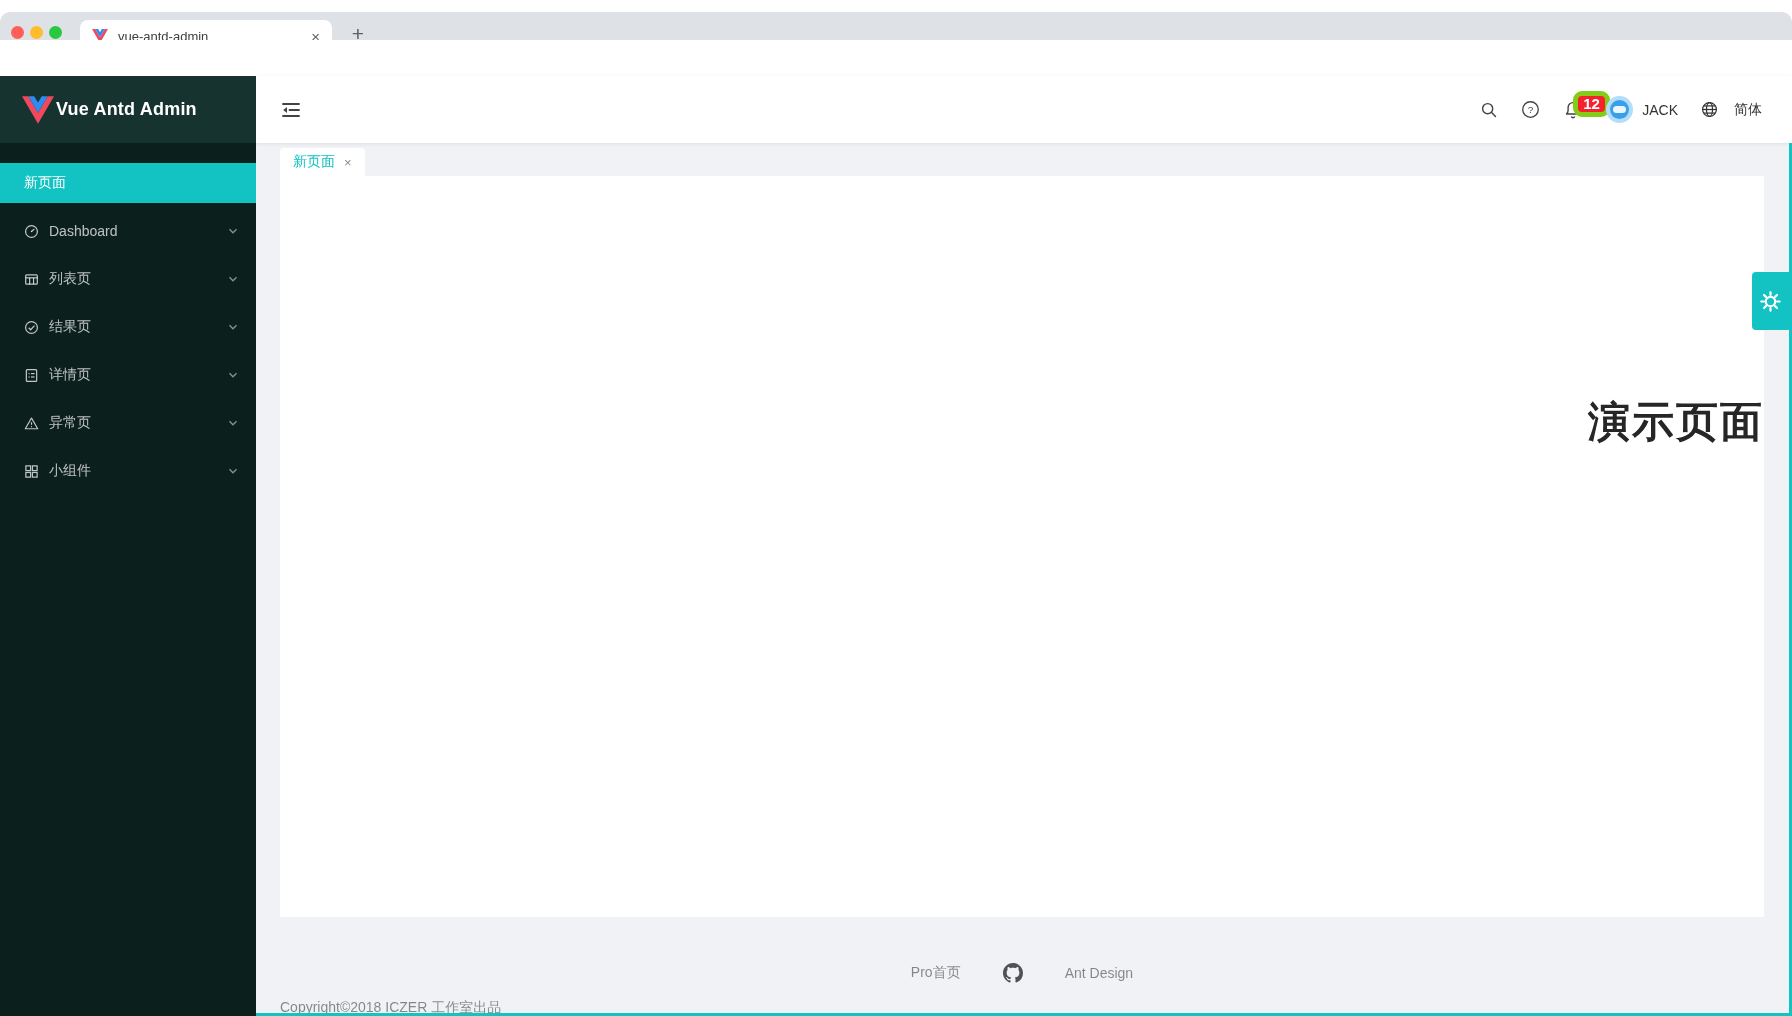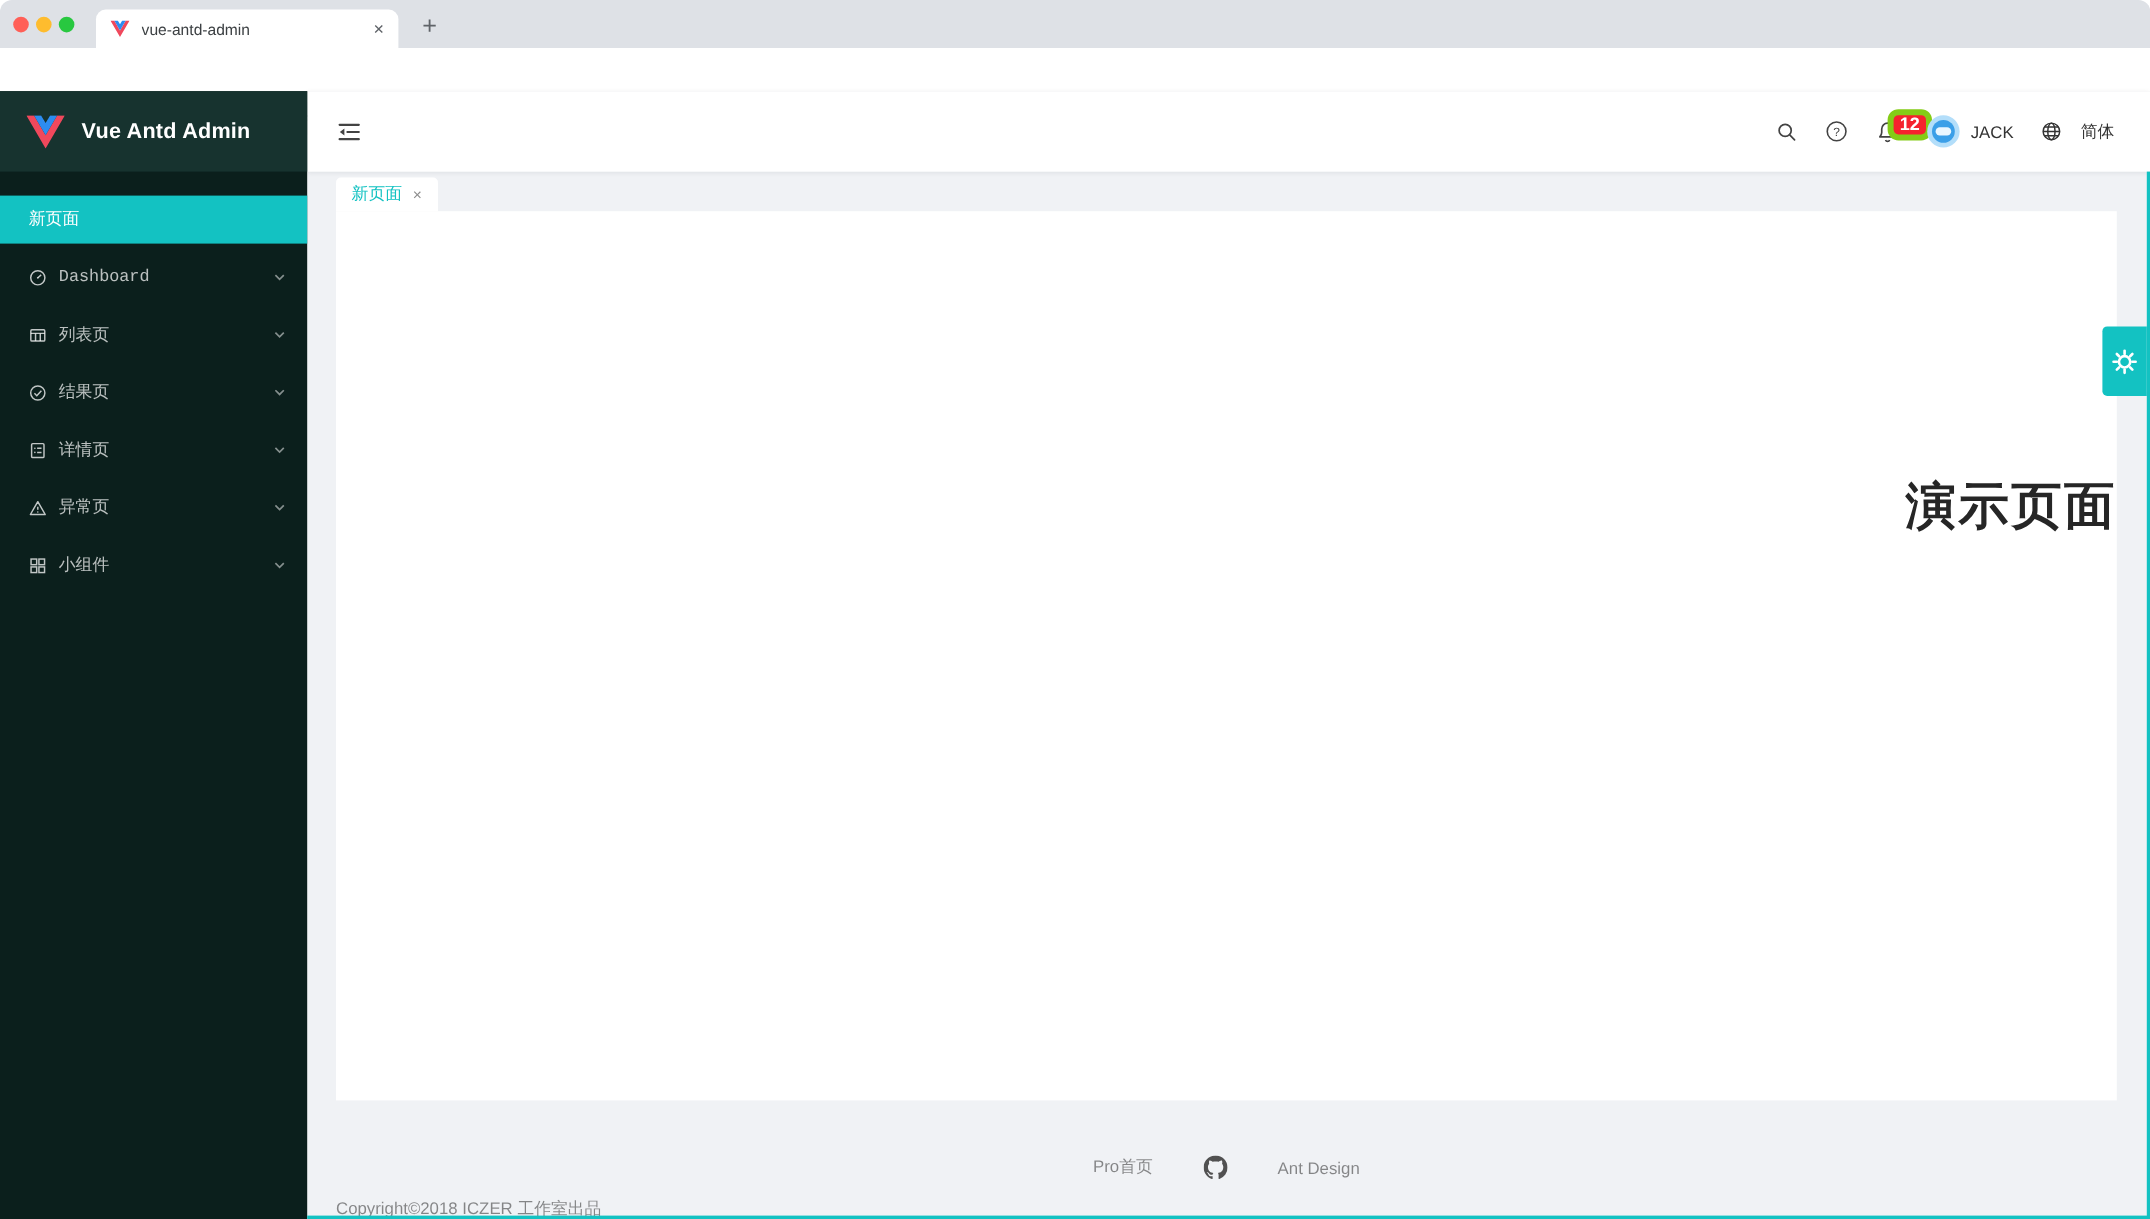--- a/index.html
+++ b/index.html
@@ -5,21 +5,21 @@
   * { margin:0; padding:0; box-sizing:border-box; }
   html,body { width:1792px; height:1016px; }
   body {
     position:relative; overflow:hidden; background:#fff;
     font-family:"Liberation Sans","DejaVu Sans",sans-serif;
     -webkit-font-smoothing:antialiased;
   }
   svg { display:block; }
 
   
-  .tabstrip { position:absolute; left:0; top:0; width:1792px; height:40px; background:#dee1e6; border-radius:10px 10px 0 0; }
+  .tabstrip { position:absolute; left:0; top:12px; width:1792px; height:40px; background:#dee1e6; border-radius:10px 10px 0 0; }
   .traffic { position:absolute; top:14px; width:13px; height:13px; border-radius:50%; }
   .t-red { left:11px; background:#ff5f57; }
   .t-yellow { left:30px; background:#febc2e; }
   .t-green { left:49px; background:#28c840; }
   .chrome-tab { position:absolute; left:80px; top:8px; width:252px; height:32px; background:#fff; border-radius:8px 8px 0 0;
     display:flex; align-items:center; padding:0 12px; gap:10px; }
   .chrome-tab .tab-title { flex:1; font-size:13px; color:#3c4043; white-space:nowrap; overflow:hidden; }
   .chrome-tab .tab-close { color:#5f6368; font-size:15px; line-height:1; cursor:default; }
   .newtab { position:absolute; left:344px; top:8px; width:28px; height:28px; display:flex; align-items:center; justify-content:center;
     color:#5f6368; font-size:21px; font-weight:400; }
@@ -30,28 +30,28 @@
     display:flex; align-items:center; padding:0 12px; gap:9px; }
   .omnibox .url { font-size:14.5px; color:#5f6368; white-space:nowrap; }
   .omnibox .url .host { color:#202124; }
   .tool-right { position:absolute; right:10px; top:40px; height:37px; display:flex; align-items:center; gap:15px; }
   .ext-avatar { width:26px; height:26px; border-radius:50%; background:#5c6bc0; color:#fff; font-size:13px; font-weight:bold;
     display:flex; align-items:center; justify-content:center; }
   .star { font-size:19px; color:#5f6368; line-height:1; }
 
   
   .sidebar { position:absolute; left:0; top:76px; width:256px; height:940px; background:#0b1f1c; z-index:3; }
-  .side-logo { height:67px; background:#17332f; display:flex; align-items:center; padding-left:22px; gap:14px; }
+  .side-logo { height:67px; background:#17332f; display:flex; align-items:center; padding-left:22px; gap:2px; }
   .side-logo .logo-text { color:#fff; font-size:18px; font-weight:bold; letter-spacing:.2px; }
   .menu { padding-top:20px; }
   .menu-selected { height:40px; background:#13c2c2; color:#fff; display:flex; align-items:center; padding-left:24px; font-size:14px; }
   .menu-item { height:40px; margin:8px 0; display:flex; align-items:center; padding:0 18px 0 24px; gap:10px;
     color:rgba(255,255,255,.72); font-size:14px; cursor:default; }
   .menu-item .mi { width:15px; height:15px; flex:0 0 15px; }
-  .menu-item .label { flex:1;font-family:Liberation Mono, monospace; }
+  .menu-item .label { flex:1; }
   .menu-item .chev { color:rgba(255,255,255,.5); }
   .menu-item svg.icon-stroke { stroke:rgba(255,255,255,.75); fill:none; stroke-width:1.3; }
 
   
   .appheader { position:absolute; left:256px; top:76px; width:1536px; height:67px; background:#fff;
     box-shadow:0 1px 4px rgba(0,21,41,.08); z-index:2; }
   .fold-btn { position:absolute; left:24px; top:23px; width:22px; height:22px; }
   .header-right { position:absolute; right:30px; top:0; height:67px; display:flex; align-items:center; gap:23px; }
   .hicon { display:flex; align-items:center; justify-content:center; }
   .bell-wrap { position:relative; }

